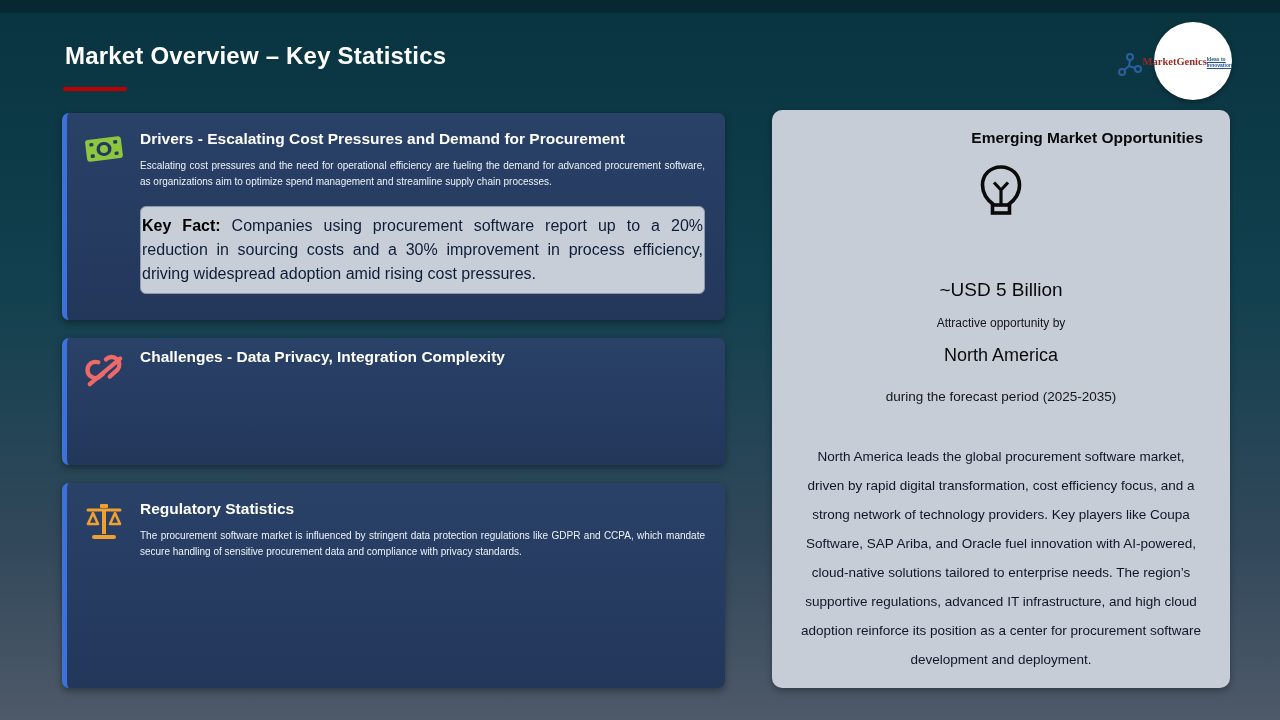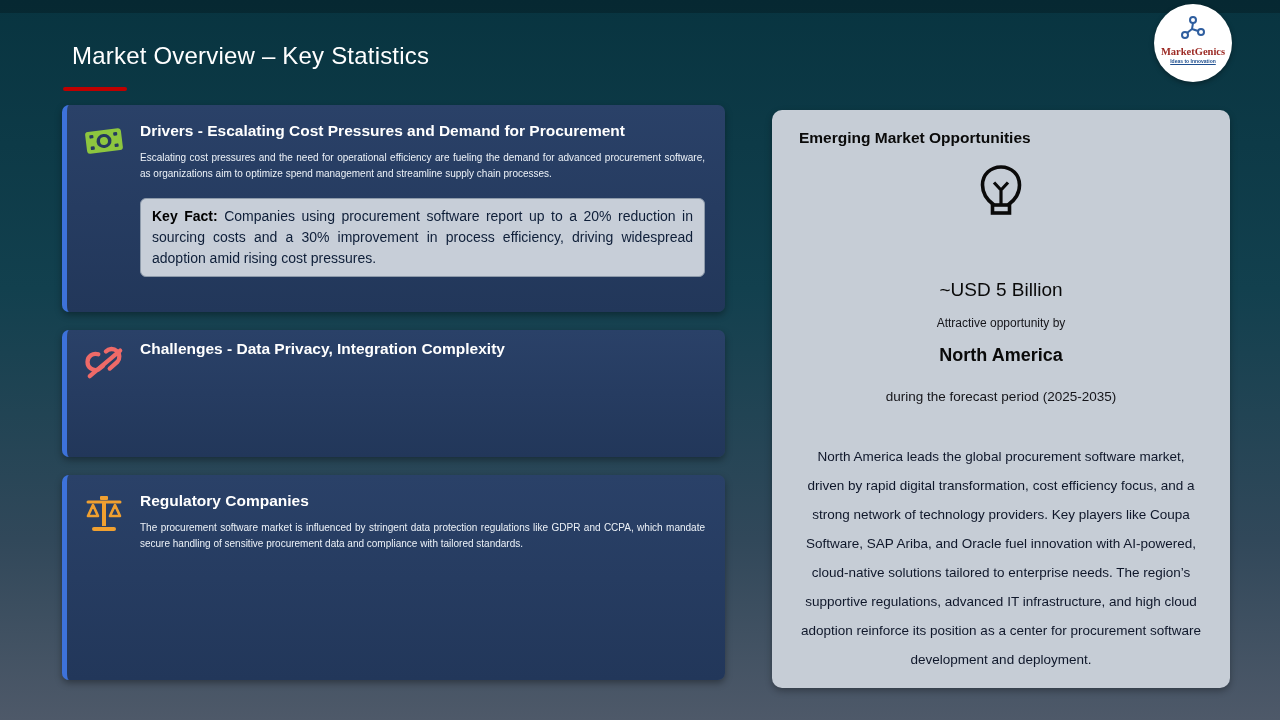--- a/index.html
+++ b/index.html
@@ -3,67 +3,67 @@
 <meta charset="utf-8">
 <style>
   html,body{margin:0;padding:0;background:#222;}
   .slide{
     position:relative;width:1280px;height:720px;overflow:hidden;
     font-family:"Liberation Sans", sans-serif;
     background:linear-gradient(180deg,#083440 0%,#12404e 40%,#31485a 75%,#4e5969 100%);
   }
   .topbar{position:absolute;left:0;top:0;width:100%;height:13px;background:rgba(0,0,0,0.22);}
   .page-title{
-    position:absolute;left:72px;top:42px;margin:0;
-    color:#ffffff;font-size:24px;font-weight:normal;letter-spacing:.2px;
+    position:absolute;left:65px;top:42px;margin:0;
+    color:#ffffff;font-size:24px;font-weight:bold;letter-spacing:.2px;
   }
   .title-underline{position:absolute;left:63px;top:87px;width:64px;height:4px;background:#bf0000;border-radius:2px;}
 
   
   .logo{
-    position:absolute;left:1154px;top:4px;width:78px;height:78px;border-radius:50%;
+    position:absolute;left:1154px;top:22px;width:78px;height:78px;border-radius:50%;
     background:#ffffff;box-shadow:0 2px 5px rgba(0,0,0,.35);
-    display:flex;flex-direction:column;align-items:center;justify-content:flex-start;
+    display:flex;flex-direction:row;align-items:center;justify-content:flex-end;
   }
   .logo svg{margin-top:11px;}
   .logo-name{font-family:"Liberation Serif", serif;font-size:10.5px;font-weight:bold;color:#9c2a24;margin-top:1px;}
   .logo-tagline{font-size:5px;color:#1e4e8f;font-weight:bold;text-decoration:underline;margin-top:1px;}
 
   
-  .cards{position:absolute;left:62px;top:105px;width:663px;}
+  .cards{position:absolute;left:62px;top:113px;width:663px;}
   .card{
     box-sizing:border-box;display:flex;border-radius:7px;
     background:linear-gradient(180deg,#2a4168,#22375a);
     border-left:5px solid #3d72da;
     box-shadow:0 3px 7px rgba(0,0,0,.35);
   }
   .card-1{height:207px;padding:17px 20px 16px 0;}
   .card-2{height:127px;margin-top:18px;padding:10px 20px 16px 0;}
   .card-3{height:205px;margin-top:18px;padding:17px 20px 16px 0;}
   .card-icon{width:73px;flex:0 0 73px;display:flex;justify-content:center;align-items:flex-start;padding-top:2px;}
   .card-content{flex:1;min-width:0;}
   .card-title{margin:0 0 10px 0;color:#ffffff;font-size:15.5px;font-weight:bold;}
   .card-body{margin:0;color:#edf2f8;font-size:10px;line-height:1.64;text-align:justify;}
   .callout{
     margin-top:15px;background:#c7ced8;border:1px solid #8d9aaa;border-radius:6px;
-    padding:7px 11px;color:#0e1e38;font-size:14px;line-height:1.5;text-align:justify;
+    padding:7px 1px;color:#0e1e38;font-size:16px;line-height:1.5;text-align:justify;
   }
   .callout .lbl{font-weight:bold;color:#000;}
 
   
   .panel{
     position:absolute;left:772px;top:110px;width:458px;height:578px;box-sizing:border-box;
     background:#c6cdd6;border-radius:10px;padding:11px 27px;color:#111;
     box-shadow:0 3px 7px rgba(0,0,0,.3);
   }
-  .panel-title{margin:8px 0 0 0;text-align:left;font-size:15.5px;font-weight:bold;color:#0a0a0a;}
+  .panel-title{margin:8px 0 0 0;text-align:right;font-size:15.5px;font-weight:bold;color:#0a0a0a;}
   .bulb-wrap{display:flex;justify-content:center;margin-top:16px;}
   .panel-value{text-align:center;font-size:19px;font-weight:normal;margin-top:58px;color:#0a0a0a;}
   .panel-sub{text-align:center;font-size:12px;margin-top:15px;color:#15151a;}
-  .panel-region{text-align:center;font-size:18px;font-weight:bold;margin-top:15px;color:#0a0a0a;}
+  .panel-region{text-align:center;font-size:18px;font-weight:normal;margin-top:15px;color:#0a0a0a;}
   .panel-period{text-align:center;font-size:13.5px;margin-top:23px;color:#15151a;}
   .panel-desc{text-align:center;font-size:13.5px;line-height:2.15;margin-top:38px;color:#0f172a;}
 </style>
 </head>
 <body>
 
 <div class="slide">
   <div class="topbar"></div>
 
   <h1 class="page-title">Market Overview – Key Statistics</h1>
@@ -126,22 +126,22 @@
         <svg width="40" height="38" viewBox="0 0 40 38" fill="none" stroke="#f0a030" stroke-width="3">
           <path d="M4 8 H36" stroke-linecap="round"></path>
           <rect x="16" y="2" width="8" height="4" rx="1" fill="#f0a030" stroke="none"></rect>
           <path d="M20 8 V32" stroke-width="4"></path>
           <path d="M9 11 L4 22 H14 Z" stroke-width="2.6" stroke-linejoin="round"></path>
           <path d="M31 11 L26 22 H36 Z" stroke-width="2.6" stroke-linejoin="round"></path>
           <path d="M10 35 H30" stroke-width="4" stroke-linecap="round"></path>
         </svg>
       </div>
       <div class="card-content">
-        <h2 class="card-title">Regulatory Companies</h2>
-        <p class="card-body">The procurement software market is influenced by stringent data protection regulations like GDPR and CCPA, which mandate secure handling of sensitive procurement data and compliance with tailored standards.</p>
+        <h2 class="card-title">Regulatory Statistics</h2>
+        <p class="card-body">The procurement software market is influenced by stringent data protection regulations like GDPR and CCPA, which mandate secure handling of sensitive procurement data and compliance with privacy standards.</p>
       </div>
     </section>
 
   </div>
 
   <aside class="panel">
     <h2 class="panel-title">Emerging Market Opportunities</h2>
     <div class="bulb-wrap">
       <svg width="48" height="58" viewBox="0 0 48 58" fill="none" stroke="#0a0a0a" stroke-width="3.6">
         <path d="M17 42 C10 37 5.5 30 5.5 22 C5.5 11.5 13.5 4 24 4 C34.5 4 42.5 11.5 42.5 22 C42.5 30 38 37 31 42"></path>

